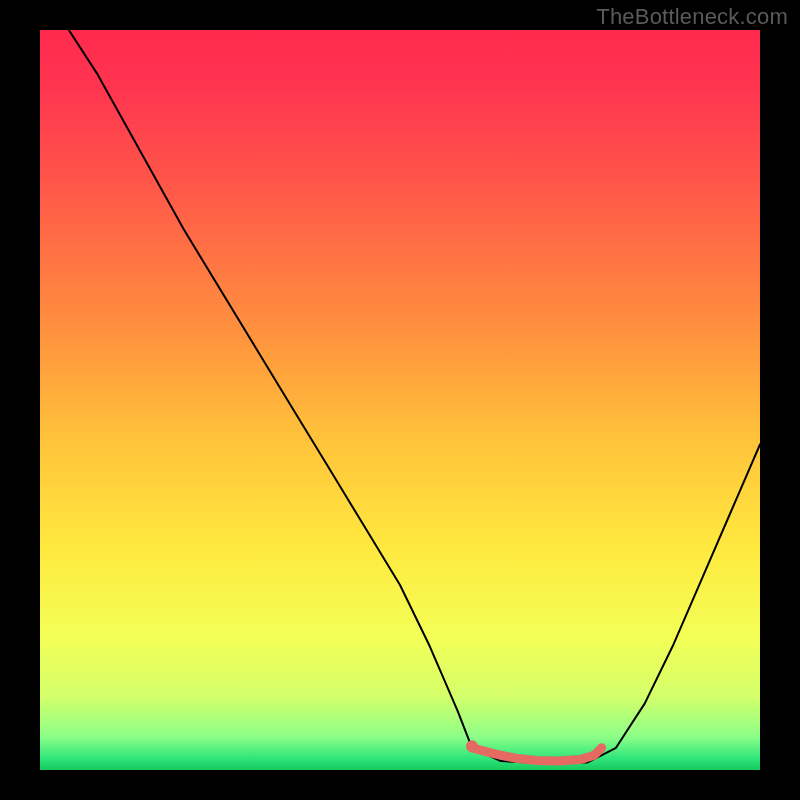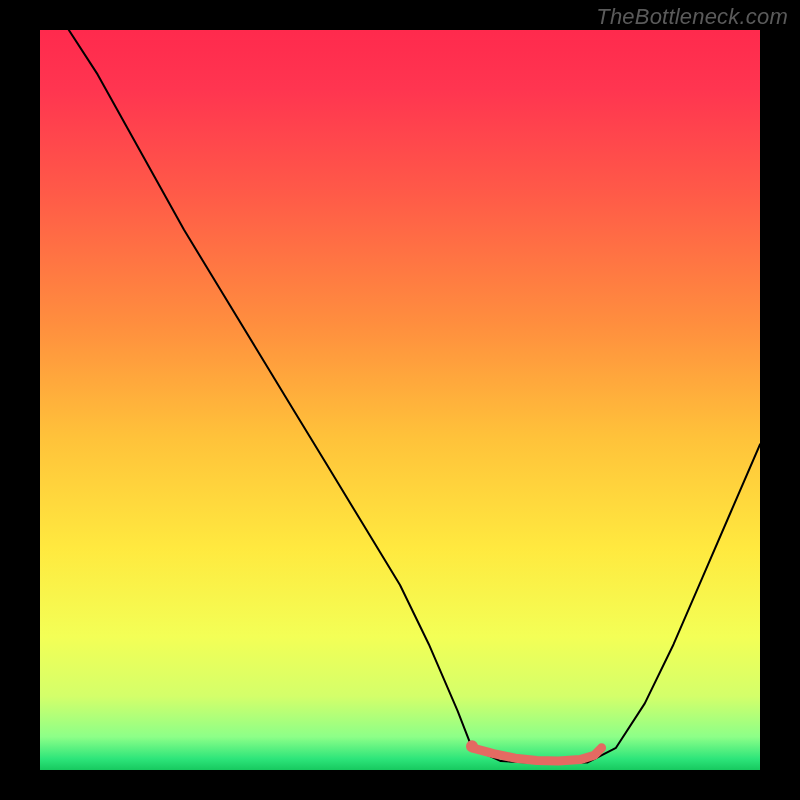--- a/index.html
+++ b/index.html
@@ -9,21 +9,20 @@
     height: 800px;
     background: #000;
     font-family: Arial, Helvetica, sans-serif;
     overflow: hidden;
   }
   .frame {
     position: relative;
     width: 800px;
     height: 636px;
     background: #000;
-    font-style: italic;
   }
   .attribution {
     position: absolute;
     top: 4px;
     right: 12px;
     color: #5a5a5a;
     font-size: 22px;
     font-weight: 500;
     letter-spacing: 0.2px;
     z-index: 5;

